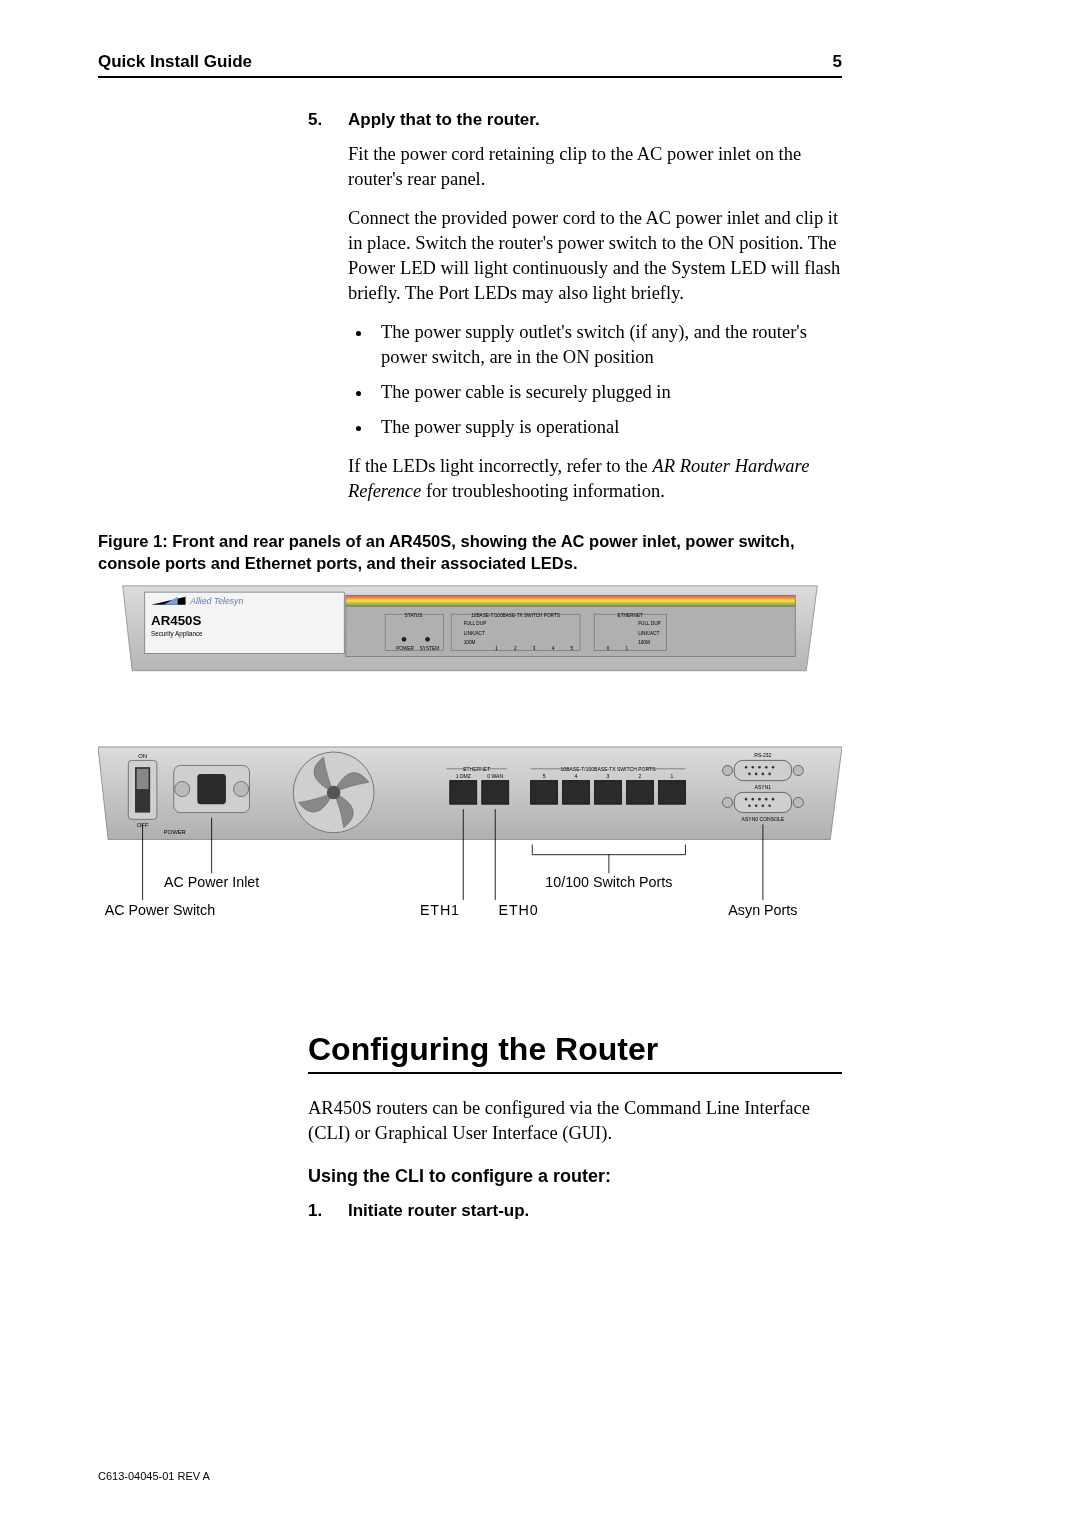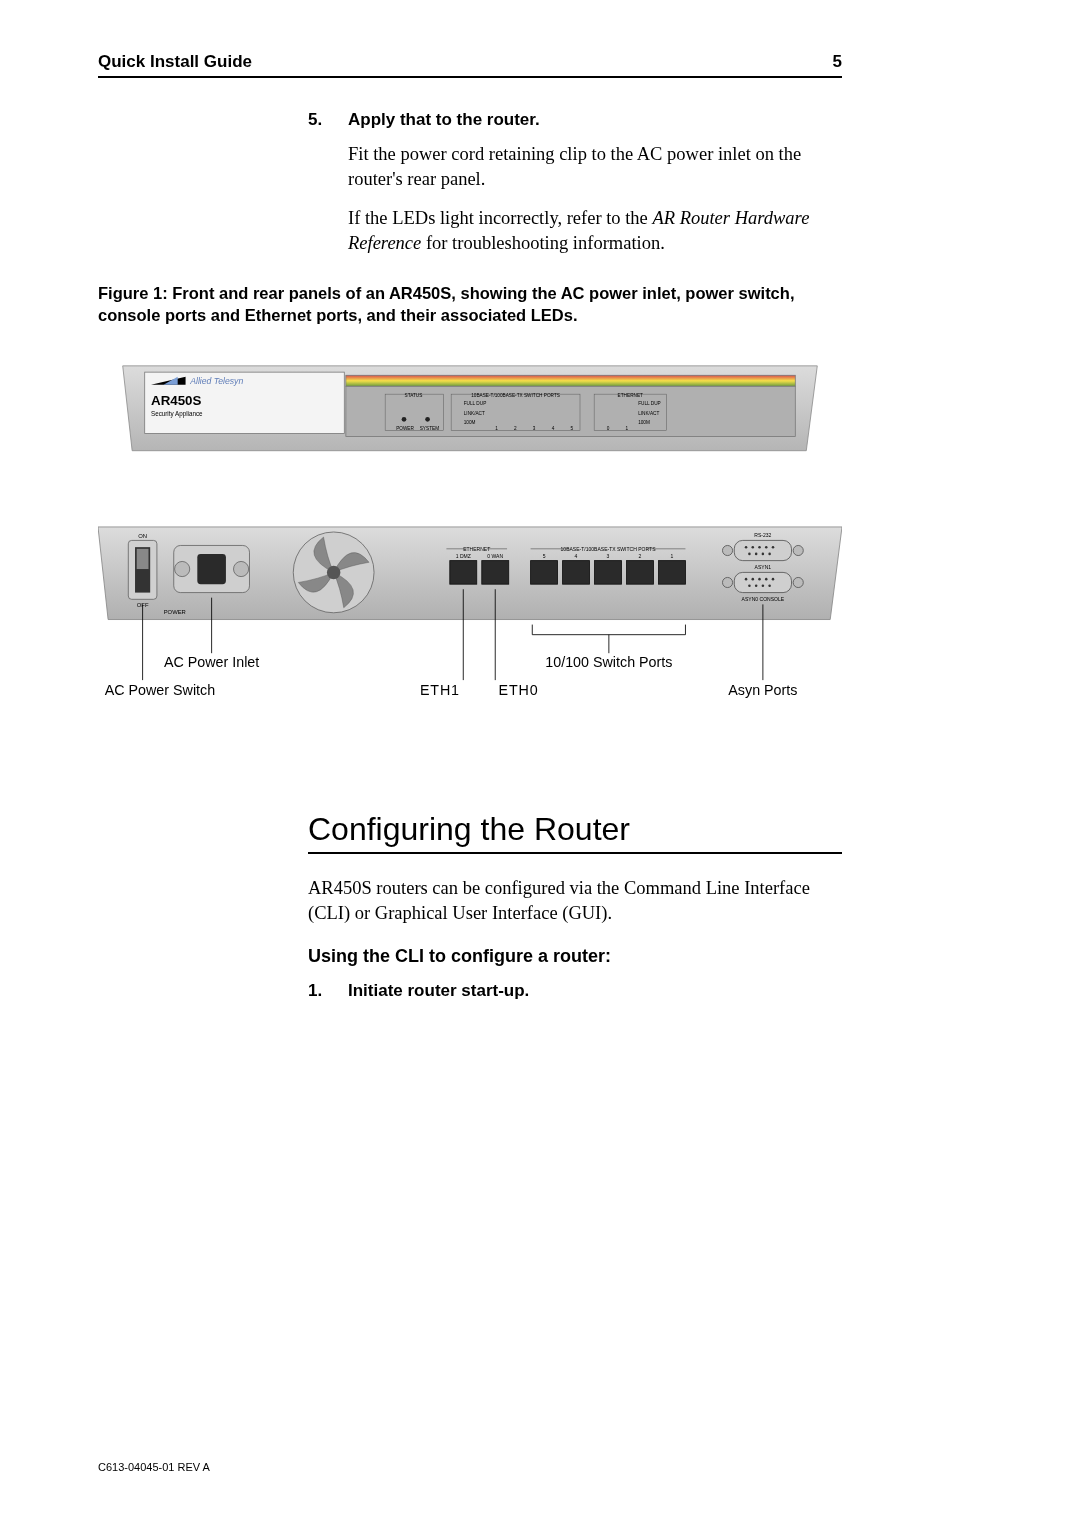--- a/index.html
+++ b/index.html
@@ -52,45 +52,45 @@
     padding-left: 65px;
     font-size: 18.5px;
     line-height: 1.35;
   }
   ul.body-ul li { margin-bottom: 10px; padding-left: 8px;}
   .fig-caption {
     font-family: "Segoe UI", "Helvetica Neue", Arial, sans-serif;
     font-weight: 700;
     font-size: 16.5px;
     line-height: 1.35;
-    margin: 26px 0 32px 0;
+    margin: 26px 0 4px 0;
   }
   
   .diagram-area { width: 100%; }
   .section-title {
     font-family: "Segoe UI", "Helvetica Neue", Arial, sans-serif;
-    font-weight: 400;
+    font-weight: 700;
     font-size: 32px;
     margin: 75px 0 4px 0;
   }
   .section-rule {
     border: none;
     border-top: 2px solid #000;
     margin: 0 0 22px 0;
   }
   .subhead {
     font-family: "Segoe UI", "Helvetica Neue", Arial, sans-serif;
     font-weight: 700;
     font-size: 18px;
     margin: 20px 0 14px 0;
   }
   .footer {
     position: absolute;
     left: 98px;
-    bottom: 55px;
+    bottom: 46px;
     font-family: Arial, sans-serif;
     font-size: 11px;
     color: #000;
   }
   .italic { font-style: italic; }
   
   .svg-tiny { font-family: Arial, sans-serif; font-size: 6px; fill:#000; }
   .svg-tiny2 { font-family: Arial, sans-serif; font-size: 7px; fill:#000; }
   .svg-callout { font-family: Arial, sans-serif; font-size: 17px; fill:#000; }
   .svg-callout-eth { font-family: Arial, sans-serif; font-size: 17px; fill:#000; letter-spacing:1px;}
@@ -109,21 +109,27 @@
   </div>
 
   <div class="content-col">
 
     <div class="step-line">
       <span>5.</span>
       <span>Apply that to the router.</span>
     </div>
 
     <p class="body-p">Fit the power cord retaining clip to the AC power inlet on the router's rear panel.</p>
-
+    <p class="body-p">Connect the provided power cord to the AC power inlet and clip it in place. Switch the router's power switch to the ON position. The Power LED will light continuously and the System LED will flash briefly. The Port LEDs may also light briefly.</p>
+
+    <ul class="body-ul">
+      <li>The power supply outlet's switch (if any), and the router's power switch, are in the ON position</li>
+      <li>The power cable is securely plugged in</li>
+      <li>The power supply is operational</li>
+    </ul>
 
     <p class="body-p">
       <span>If the LEDs light incorrectly, refer to the </span><span class="italic">AR Router Hardware Reference</span><span> for troubleshooting information.</span>
     </p>
   </div>
 
   <p class="fig-caption">Figure 1: Front and rear panels of an AR450S, showing the AC power inlet, power switch, console ports and Ethernet ports, and their associated LEDs.</p>
 
   
   <svg class="diagram-area" viewBox="0 0 884 140" width="884" height="110">

